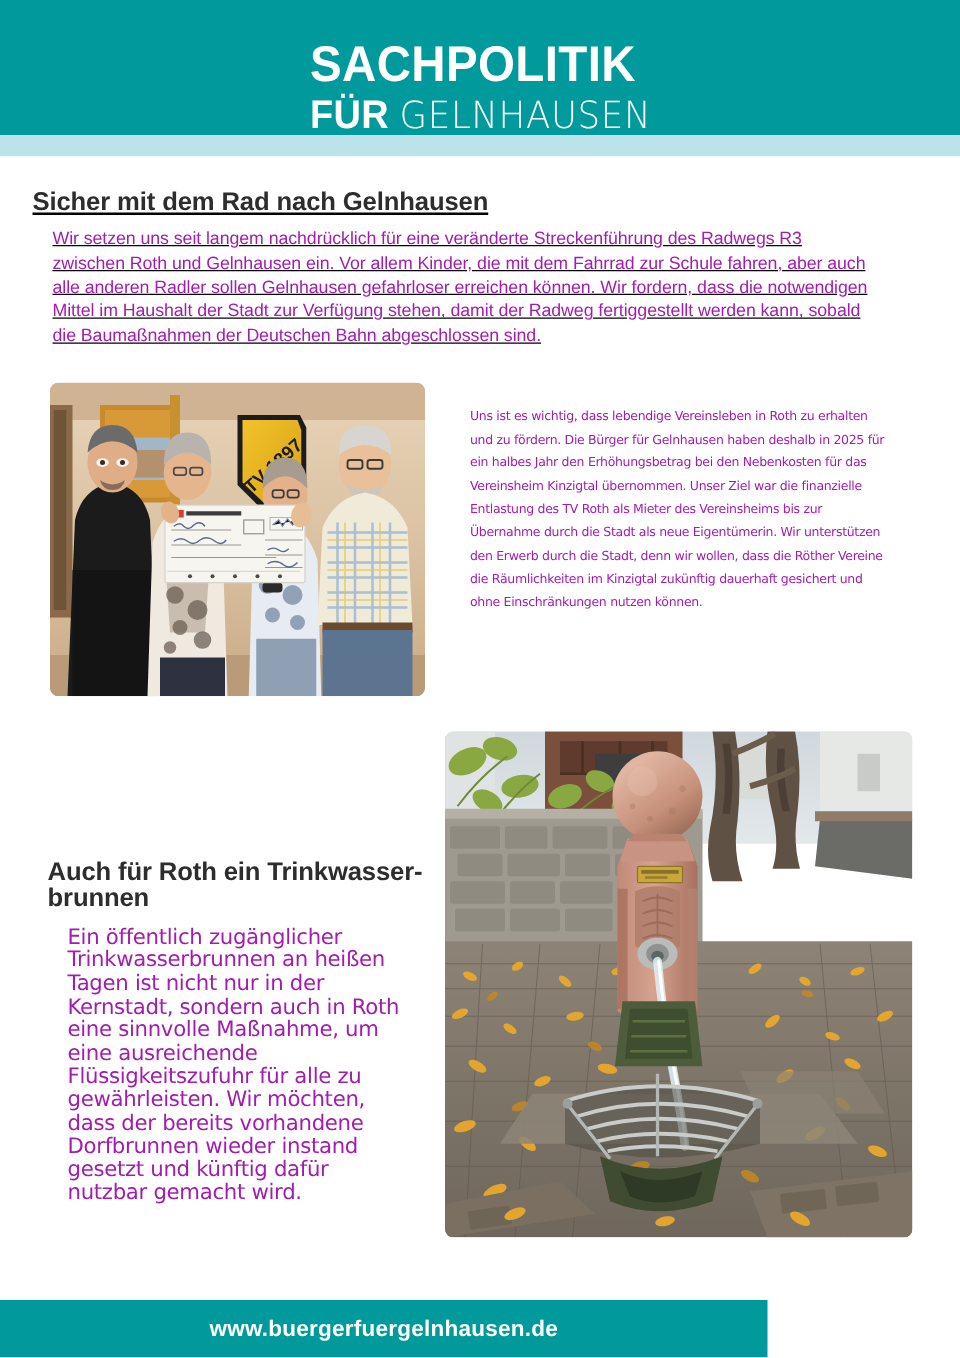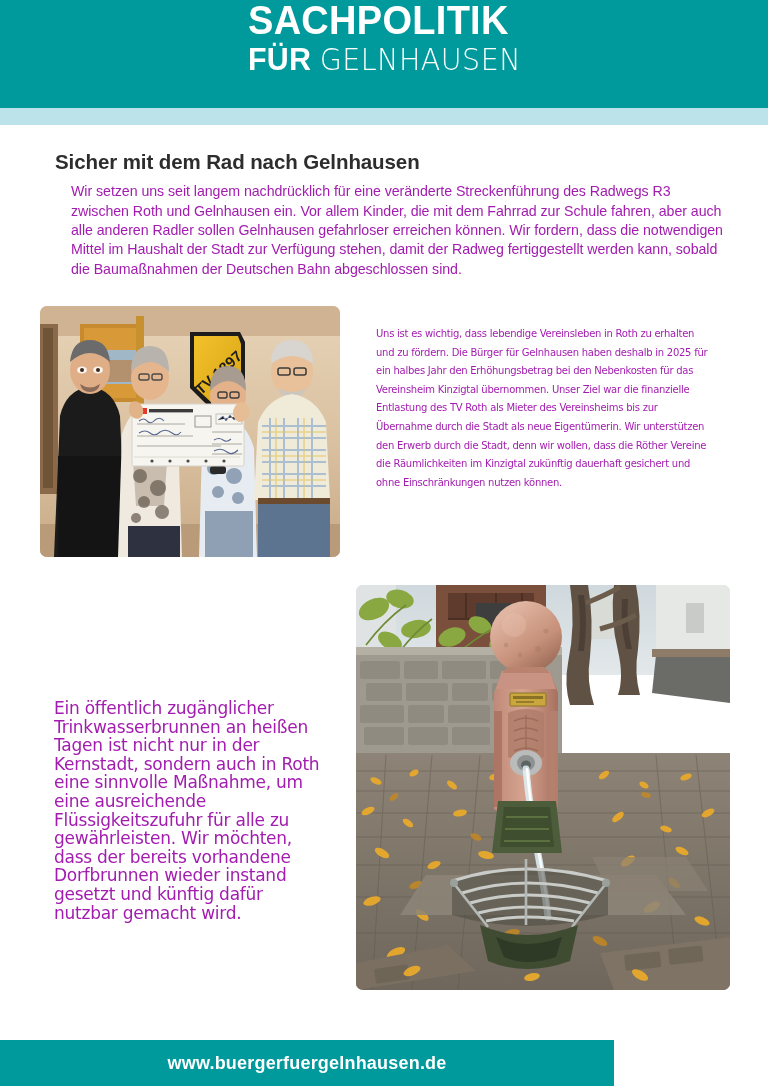--- a/index.html
+++ b/index.html
@@ -17,21 +17,21 @@
   }
 
   
   .header-band {
     position: absolute;
     left: 0; top: 0;
     width: 768px;
     height: 108px;
     background: #009a9c;
     display: flex;
-    align-items: flex-start;
+    align-items: flex-end;
     justify-content: center;
   }
   .logo {
     text-align: left;
     color: #ffffff;
     line-height: 1;
     transform: translateX(8px);
   }
   .logo-line1 {
     display: block;
@@ -89,22 +89,23 @@
     margin: 16px;
     color: #a21caf;
     font-size: 13.2px;
     line-height: 18.4px;
     letter-spacing: -0.05px;
   }
 
   
   .sec-bike {
     position: absolute;
-    left: 55px; top: 26px;
+    left: 26px; top: 26px;
     width: 692px;
+    text-decoration: underline;
   }
   .sec-bike h2 { font-size: 20.5px; }
   .sec-bike p {
     margin-top: 9px;
     font-family: "Liberation Sans Narrow", "Liberation Sans", sans-serif;
     font-size: 14.2px;
     line-height: 19.4px;
     text-align: left;
   }
 
@@ -336,20 +337,21 @@
         </g>
       </g>
     </svg>
   </div>
 
   <div class="sec-verein">
     <p class="body-text">Uns ist es wichtig, dass lebendige Vereinsleben in Roth zu erhalten und zu fördern. Die Bürger für Gelnhausen haben deshalb in 2025 für ein halbes Jahr den Erhöhungsbetrag bei den Nebenkosten für das Vereinsheim Kinzigtal übernommen. Unser Ziel war die finanzielle Entlastung des TV Roth als Mieter des Vereinsheims bis zur Übernahme durch die Stadt als neue Eigentümerin. Wir unterstützen den Erwerb durch die Stadt, denn wir wollen, dass die Röther Vereine die Räumlichkeiten im Kinzigtal zukünftig dauerhaft gesichert und ohne Einschränkungen nutzen können.</p>
   </div>
 
   <div class="sec-brunnen">
+    <h2 class="section-heading"><span>Auch für Roth ein Trinkwasser-</span><br><span>brunnen</span></h2>
     <p class="body-text">Ein öffentlich zugänglicher Trinkwasserbrunnen an heißen Tagen ist nicht nur in der Kernstadt, sondern auch in Roth eine sinnvolle Maßnahme, um eine ausreichende Flüssigkeitszufuhr für alle zu gewährleisten. Wir möchten, dass der bereits vorhandene Dorfbrunnen wieder instand gesetzt und künftig dafür nutzbar gemacht wird.</p>
   </div>
 
   <div class="photo-fountain">
     <svg class="photo-svg" viewBox="0 0 374 405" preserveAspectRatio="xMidYMid slice">
       <defs>
         <linearGradient id="skyG" x1="0" y1="0" x2="0" y2="1">
           <stop offset="0%" stop-color="#cfd8dd"></stop>
           <stop offset="100%" stop-color="#e3e8ea"></stop>
         </linearGradient>

